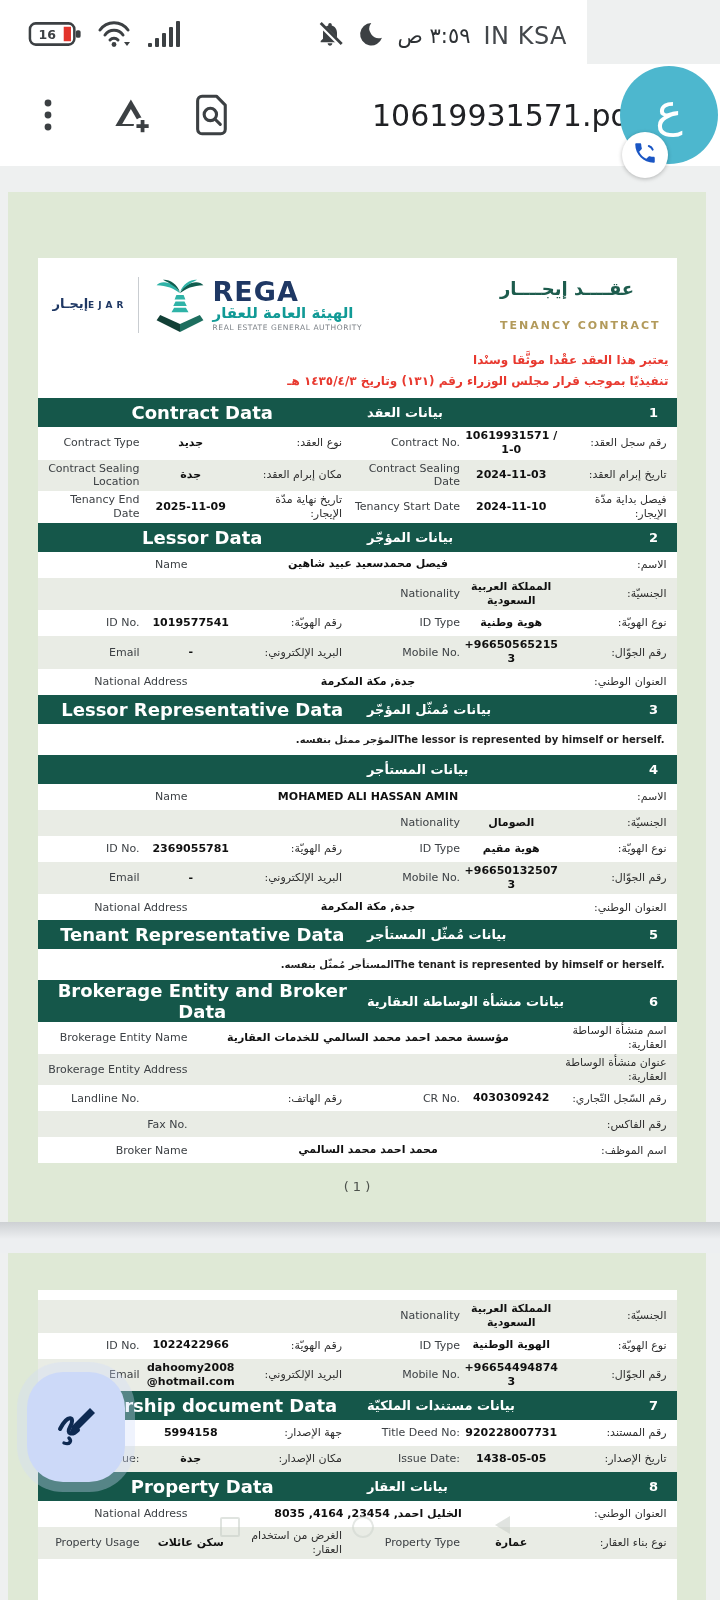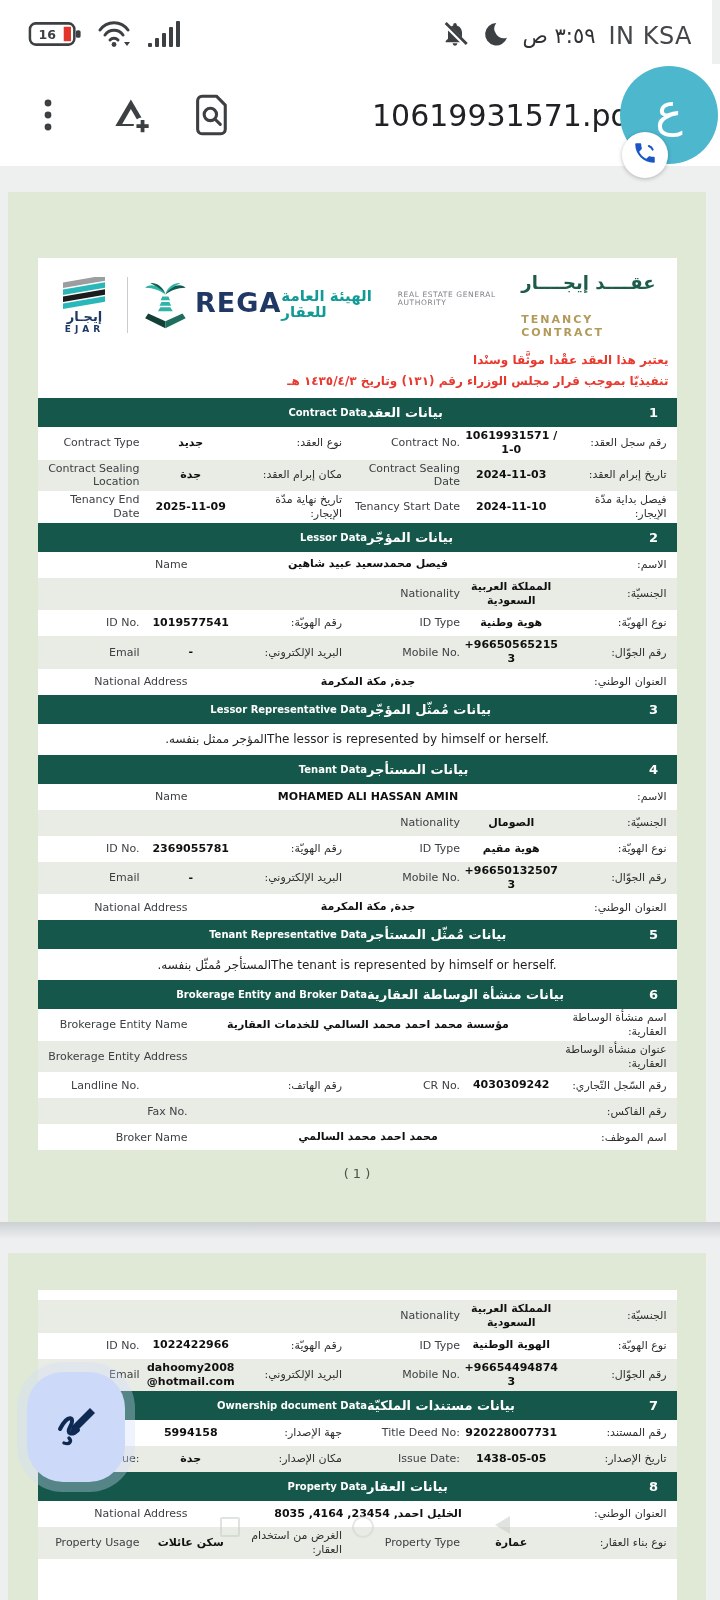--- a/index.html
+++ b/index.html
@@ -1,19 +1,19 @@
 <!DOCTYPE html>
 <html><head>
 <meta charset="utf-8">
 <style>
   html,body{margin:0;padding:0}
   body{width:720px;height:1600px;position:relative;overflow:hidden;background:#eef0f0;
        font-family:"DejaVu Sans","Liberation Sans",sans-serif;color:#1c1c1c}
   
-  .statusbar{position:absolute;top:0;left:0;width:712px;height:64px;background:#fff;
+  .statusbar{position:absolute;top:0;left:0;width:587px;height:64px;background:#fff;
     display:flex;align-items:center;justify-content:space-between;box-sizing:border-box;padding:8px 20px 0 28px}
   .sb-left,.sb-right{display:flex;align-items:center;gap:13px}
   .sb-time{font-size:21px;color:#2e3235}
   .sb-carrier{font-size:24px;color:#43474b;letter-spacing:.5px}
   
   .toolbar{position:absolute;top:64px;left:0;width:720px;height:102px;background:#fff;
     display:flex;align-items:center;box-sizing:border-box;padding:0 26px}
   .tb-btn{display:flex;align-items:center;justify-content:center;width:44px;height:60px}
   .doc-title{position:absolute;left:372px;top:50%;transform:translateY(-50%);
     font-size:30px;color:#202124;white-space:nowrap}
@@ -28,50 +28,50 @@
   .page{position:absolute;left:8px;width:698px;background:#dfe9d6}
   .page1{top:192px;height:1030px}
   .page2{top:1253px;height:347px}
   .pagegap{position:absolute;top:1222px;left:0;width:720px;height:31px;
     background:linear-gradient(#cdd0d3,#edeff1 55%)}
   .card{width:639px;margin:0 auto;background:#fff}
   .card1{margin-top:66px}
   .card2{margin-top:37px;padding-top:10px;box-sizing:border-box;height:310px}
   
   .brand{display:flex;align-items:center;padding:10px 16px 6px 14px;height:74px}
-  .ejar{display:flex;flex-direction:column;align-items:center;width:76px}
+  .ejar{display:flex;flex-direction:row;align-items:center;width:76px}
   .ejar-ar{font-size:13px;font-weight:bold;color:#1f3864;margin-top:-4px}
   .ejar-en{font-size:9px;letter-spacing:4px;color:#1f3864;font-weight:bold}
   .brand-divider{width:1px;height:56px;background:#c9cdd1;margin:0 14px 0 10px}
   .rega{display:flex;align-items:center;gap:6px}
-  .rega-text{display:flex;flex-direction:row;line-height:1.05}
+  .rega-text{display:flex;flex-direction:column;line-height:1.05}
   .rega-name{font-size:27px;font-weight:bold;color:#1f3864;letter-spacing:1px}
   .rega-ar{font-size:15px;font-weight:bold;color:#119a96}
   .rega-en{font-size:7.5px;color:#7c8187;letter-spacing:.6px;margin-top:2px}
   .ctitle{margin-left:auto;}
   .ctitle-ar{font-size:18px;font-weight:bold;color:#1d5c4d}
   .ctitle-en{font-size:11px;color:#b29a5b;letter-spacing:2px;font-weight:600;margin-top:20px}
   
   .disclaimer{text-align:right;color:#e8392f;font-weight:bold;font-size:12px;line-height:21px;padding:2px 8px 6px}
   
   .sec-bar{min-height:29px;background:#15574a;color:#fff;display:grid;direction:rtl;
     grid-template-columns:46px 1fr 1.25fr;align-items:center;font-weight:bold}
   .sec-num{text-align:center;font-size:13px}
   .sec-ar{text-align:left;font-size:13px}
-  .sec-en{font-size:10px}
+  .sec-en{text-align:center;font-size:18px}
   
   .row{direction:rtl;align-items:center;min-height:26px;padding:2px 10px;box-sizing:border-box}
   .row.pair{display:grid;grid-template-columns:104px 1fr 118px 100px 1fr 92px}
   .row.single{display:grid;grid-template-columns:118px 1fr 140px}
   .row.g{background:#e9ece5}
   .al{font-size:11px;color:#2e2e2e;text-align:right;line-height:1.25}
   .v{font-size:11px;font-weight:bold;color:#101010;text-align:center;line-height:1.3;word-break:break-word;padding:0 3px}
   .el{font-size:11px;color:#3d4145;text-align:right;direction:ltr;line-height:1.25}
-  .note-row{display:flex;justify-content:center;align-items:center;min-height:27px;
-    padding:2px 12px;font-size:12px;font-weight:normal;color:#1e1e1e}
+  .note-row{display:flex;justify-content:flex-end;align-items:center;min-height:27px;
+    padding:2px 12px;font-size:10px;font-weight:bold;color:#1e1e1e}
   .note-en{direction:ltr}
   .pagenum{text-align:center;margin-top:16px;font-size:13px;color:#4c514c}
   
   .sig-fab{position:absolute;left:27px;top:1372px;width:98px;height:110px;border-radius:36px;
     background:#ccd9f8;z-index:8;display:flex;align-items:center;justify-content:center;
     box-shadow:0 0 0 10px rgba(210,222,250,.35)}
   
   .ghost-nav{position:absolute;top:1515px;left:0;width:720px;height:24px;z-index:7;opacity:.55}
   .gn-sq{position:absolute;left:220px;top:2px;width:16px;height:16px;border:2.5px solid #c7cdc7;border-radius:2px}
   .gn-ci{position:absolute;left:352px;top:1px;width:18px;height:18px;border:2.5px solid #cfd5cf;border-radius:50%}
@@ -287,21 +287,20 @@
           <span class="sec-ar">بيانات مُمثّل المؤجّر</span>
           <span class="sec-en">Lessor Representative Data</span>
         </div>
         <div class="note-row">
           <span class="note-ar" dir="rtl">المؤجر ممثل بنفسه.</span>
           <span class="note-en">The lessor is represented by himself or herself.</span>
         </div>
         <div class="sec-bar">
           <span class="sec-num">4</span>
           <span class="sec-ar">بيانات المستأجر</span>
-          <span class="sec-en">Tenant Data</span>
         </div>
         <div class="row single">
           <span class="al">الاسم:</span>
           <span class="v" dir="ltr">MOHAMED ALI HASSAN AMIN</span>
           <span class="el">Name</span>
         </div>
         <div class="row pair g">
           <span class="al">الجنسيّة:</span>
           <span class="v" dir="rtl">الصومال</span>
           <span class="el">Nationality</span>

